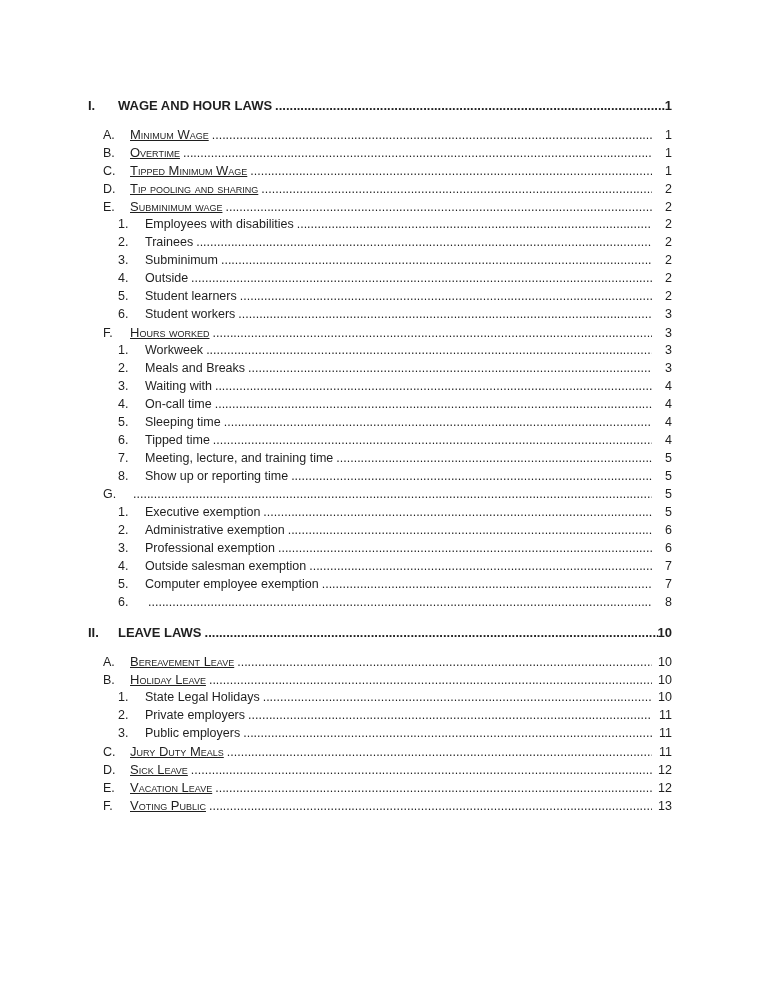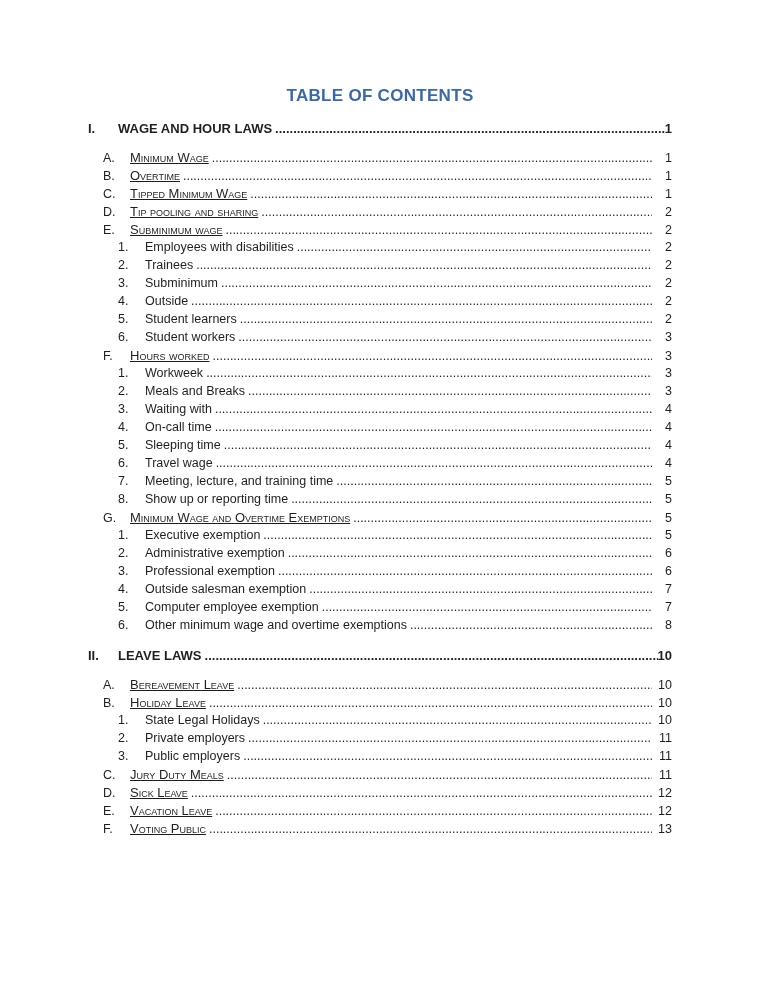--- a/index.html
+++ b/index.html
@@ -68,21 +68,20 @@
     flex: 0 0 20px;
     text-align: right;
     white-space: nowrap;
   }
   .section .pagenum { flex: 0 0 auto; }
 </style>
 </head>
 <body style="color: rgb(31, 31, 31);">
 
 <div class="page">
-  <div class="doc-title" style="color: rgb(58, 104, 172);">TABLE OF CONTENTS</div>
   <div id="toc-list">
       <div class="row section">
         <span class="marker">I.</span>
         <span class="label">WAGE AND HOUR LAWS</span>
         <span class="dots"></span>
         <span class="pagenum">1</span>
       </div>
       <div class="row letter">
         <span class="marker">A.</span>
         <span class="label">Minimum Wage</span>
@@ -180,39 +179,38 @@
         <span class="pagenum">4</span>
       </div>
       <div class="row num">
         <span class="marker">5.</span>
         <span class="label">Sleeping time</span>
         <span class="dots"></span>
         <span class="pagenum">4</span>
       </div>
       <div class="row num">
         <span class="marker">6.</span>
-        <span class="label">Travel wage</span>
+        <span class="label">Tipped time</span>
         <span class="dots"></span>
         <span class="pagenum">4</span>
       </div>
       <div class="row num">
         <span class="marker">7.</span>
         <span class="label">Meeting, lecture, and training time</span>
         <span class="dots"></span>
         <span class="pagenum">5</span>
       </div>
       <div class="row num">
         <span class="marker">8.</span>
         <span class="label">Show up or reporting time</span>
         <span class="dots"></span>
         <span class="pagenum">5</span>
       </div>
       <div class="row letter">
         <span class="marker">G.</span>
-        <span class="label">Minimum Wage and Overtime Exemptions</span>
         <span class="dots"></span>
         <span class="pagenum">5</span>
       </div>
       <div class="row num">
         <span class="marker">1.</span>
         <span class="label">Executive exemption</span>
         <span class="dots"></span>
         <span class="pagenum">5</span>
       </div>
       <div class="row num">
@@ -234,21 +232,20 @@
         <span class="pagenum">7</span>
       </div>
       <div class="row num">
         <span class="marker">5.</span>
         <span class="label">Computer employee exemption</span>
         <span class="dots"></span>
         <span class="pagenum">7</span>
       </div>
       <div class="row num">
         <span class="marker">6.</span>
-        <span class="label">Other minimum wage and overtime exemptions</span>
         <span class="dots"></span>
         <span class="pagenum">8</span>
       </div>
       <div class="row section">
         <span class="marker">II.</span>
         <span class="label">LEAVE LAWS</span>
         <span class="dots"></span>
         <span class="pagenum">10</span>
       </div>
       <div class="row letter">

